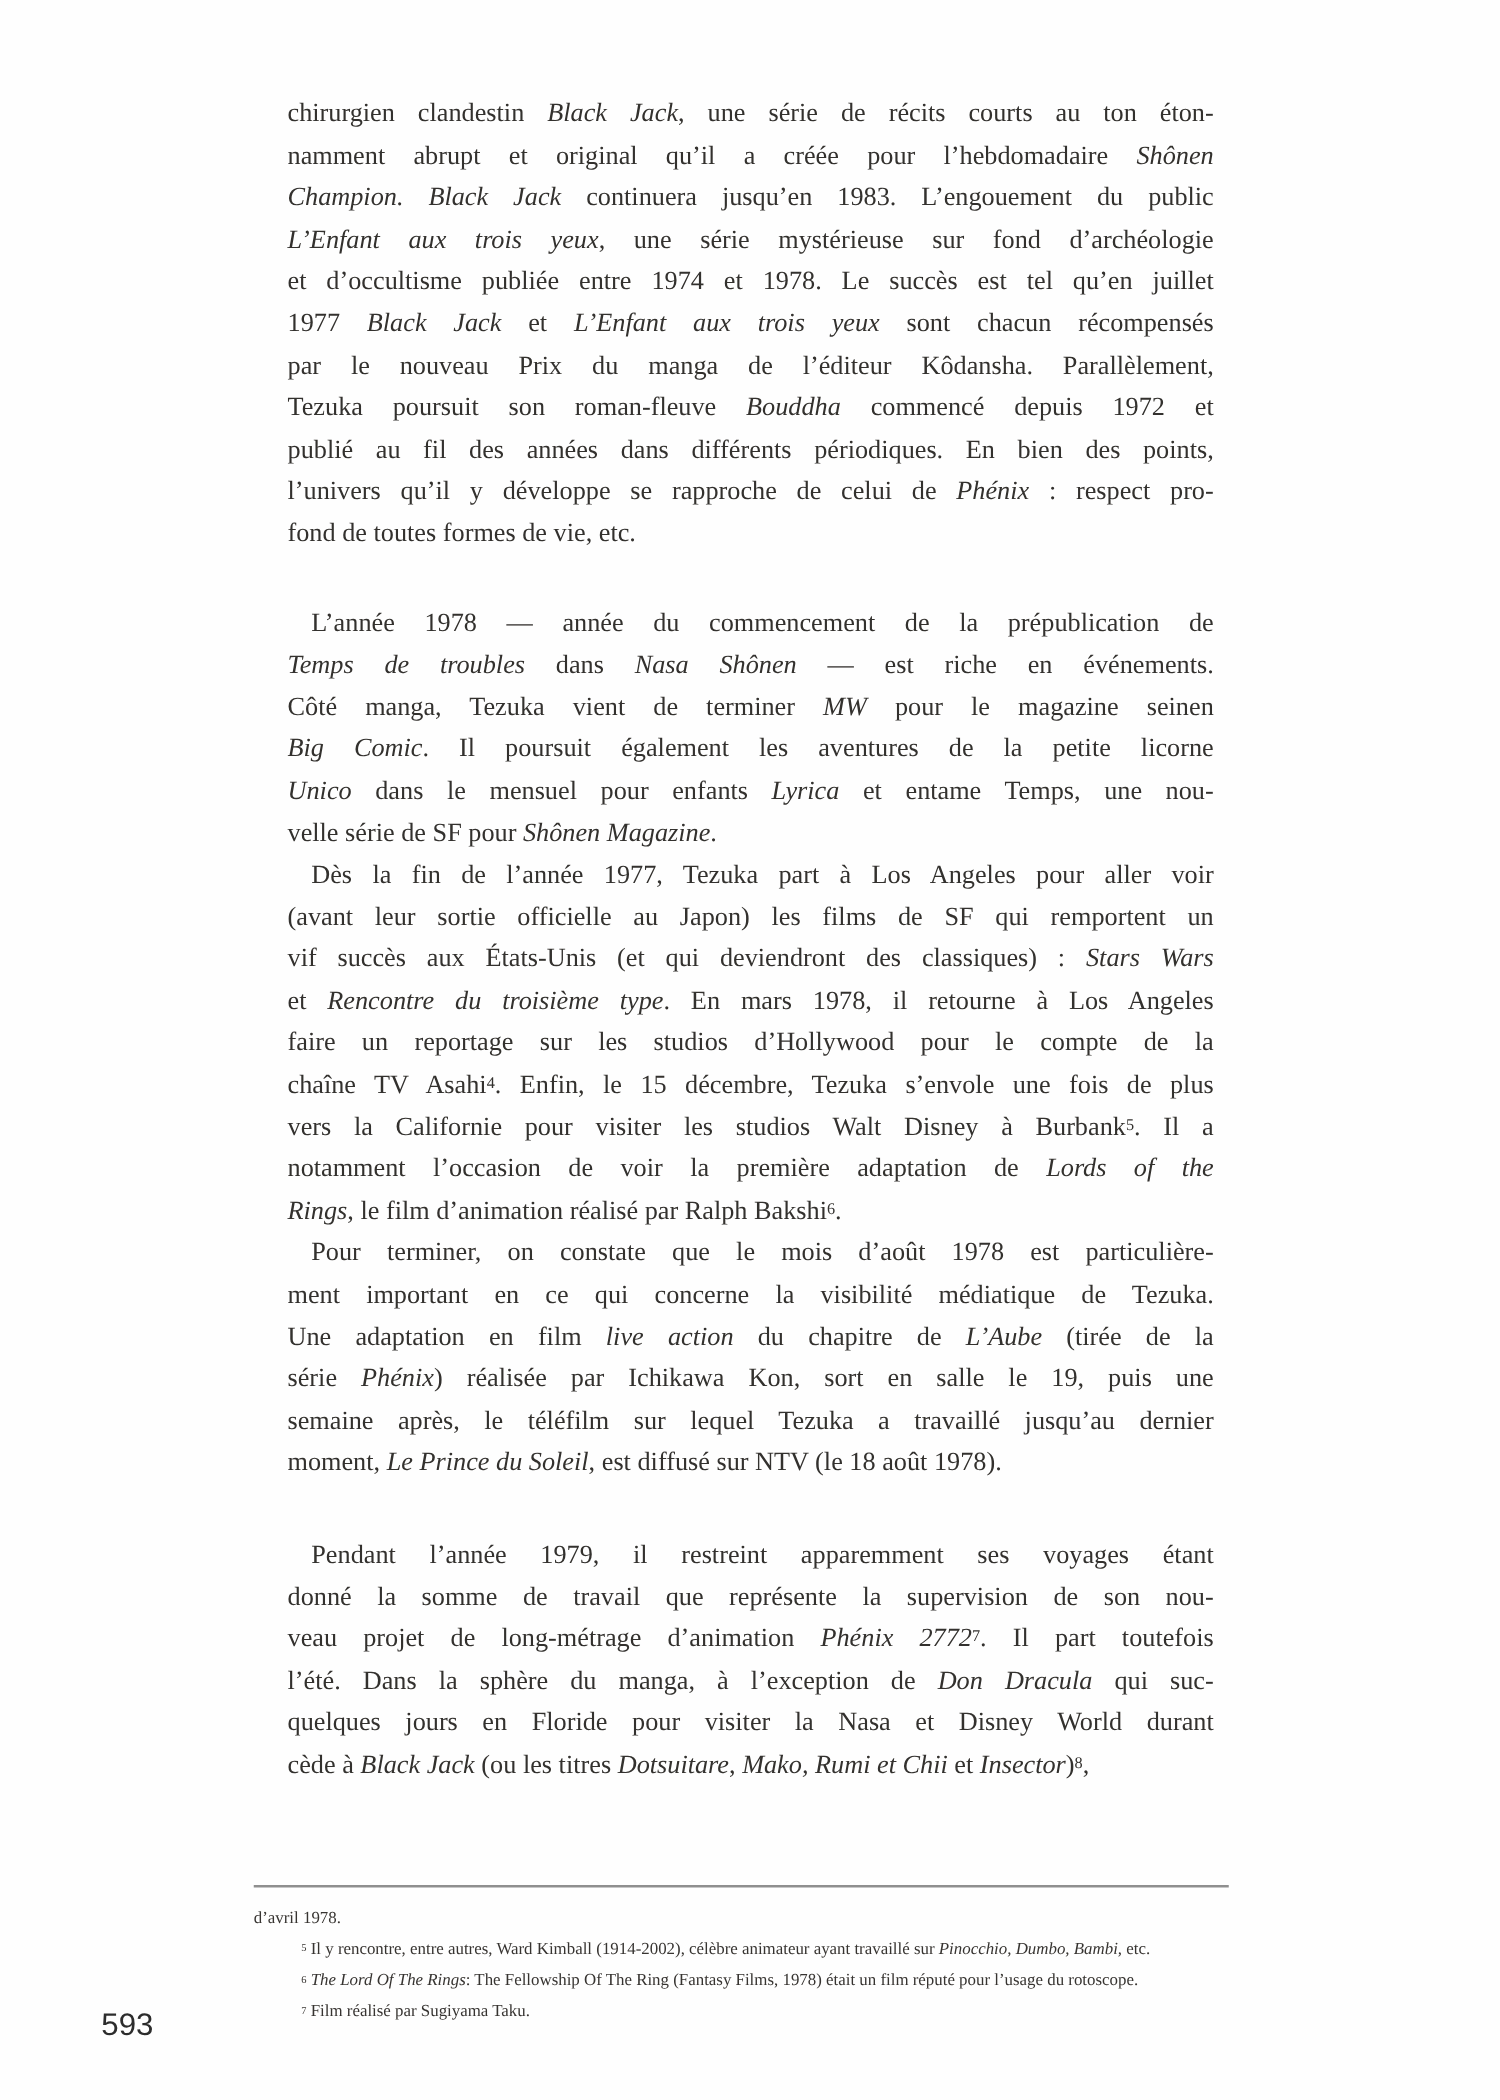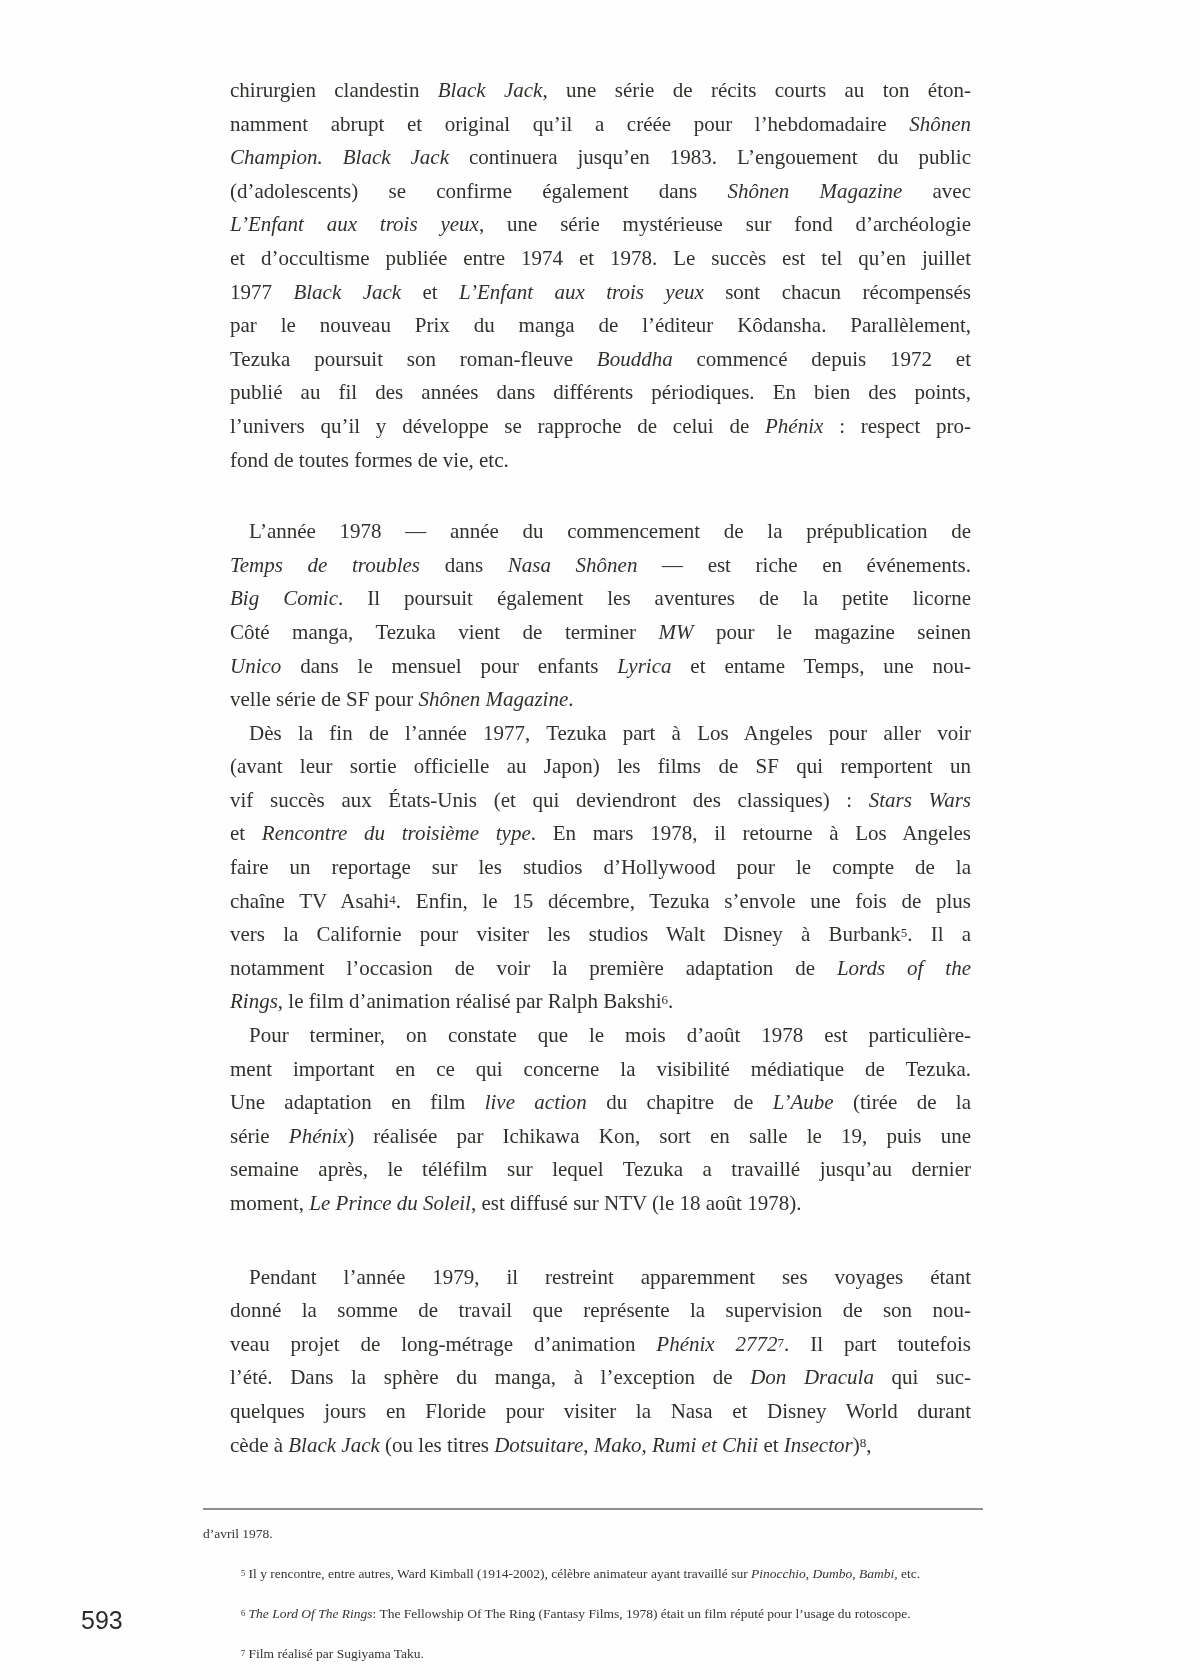--- a/index.html
+++ b/index.html
@@ -25,56 +25,55 @@
     position:relative;top:-0.32em;
   }
   .fnrule{
     position:absolute;left:203px;top:1508px;width:780px;height:0;
     border:none;border-top:2px solid #8f8f8f;margin:0;padding:0;
   }
   .fns{
     position:absolute;left:203px;top:1524px;width:780px;
     font-size:13.5px;line-height:20px;color:#373431;
   }
-  .fn{margin-top:20px;}
+  .fn{margin-top:5px;}
   .fn:first-child{margin-top:0;}
   .fln{text-align:left;white-space:nowrap;}
   .fln.first{text-indent:38px;}
   .fln.jst{text-align:justify;text-align-last:justify;white-space:normal;}
   .fn sup{top:-0.28em;}
   .pagenum{
     position:absolute;left:81px;top:1606px;
     font-family:"Liberation Sans", sans-serif;
     font-size:25px;color:#2c2c2c;
   }
 </style>
 </head>
 <body>
 
 <div class="page">
   <div class="main" id="main-text">
       <div class="para">
         <div class="ln"><span>chirurgien clandestin </span><span class="it">Black Jack</span><span>, une série de récits courts au ton éton-</span></div>
         <div class="ln"><span>namment abrupt et original qu’il a créée pour l’hebdomadaire </span><span class="it">Shônen</span></div>
         <div class="ln"><span class="it">Champion. Black Jack</span><span> continuera jusqu’en 1983. L’engouement du public</span></div>
-        <div class="ln"><span>(d’adolescents) se confirme également dans </span><span class="it">Shônen Magazine</span><span> avec</span></div>
         <div class="ln"><span class="it">L’Enfant aux trois yeux</span><span>, une série mystérieuse sur fond d’archéologie</span></div>
         <div class="ln"><span>et d’occultisme publiée entre 1974 et 1978. Le succès est tel qu’en juillet</span></div>
         <div class="ln"><span>1977 </span><span class="it">Black Jack</span><span> et </span><span class="it">L’Enfant aux trois yeux</span><span> sont chacun récompensés</span></div>
         <div class="ln"><span>par le nouveau Prix du manga de l’éditeur Kôdansha. Parallèlement,</span></div>
         <div class="ln"><span>Tezuka poursuit son roman-fleuve </span><span class="it">Bouddha</span><span> commencé depuis 1972 et</span></div>
         <div class="ln"><span>publié au fil des années dans différents périodiques. En bien des points,</span></div>
         <div class="ln"><span>l’univers qu’il y développe se rapproche de celui de </span><span class="it">Phénix</span><span> : respect pro-</span></div>
         <div class="ln last"><span>fond de toutes formes de vie, etc.</span></div>
       </div>
       <div class="para gap1">
         <div class="ln ind"><span>L’année 1978 — année du commencement de la prépublication de</span></div>
         <div class="ln"><span class="it">Temps de troubles</span><span> dans </span><span class="it">Nasa Shônen</span><span> — est riche en événements.</span></div>
+        <div class="ln"><span>Côté manga, Tezuka vient de terminer </span><span class="it">MW</span><span> pour le magazine seinen</span></div>
         <div class="ln"><span class="it">Big Comic</span><span>. Il poursuit également les aventures de la petite licorne</span></div>
-        <div class="ln"><span>Côté manga, Tezuka vient de terminer </span><span class="it">MW</span><span> pour le magazine seinen</span></div>
         <div class="ln"><span class="it">Unico</span><span> dans le mensuel pour enfants </span><span class="it">Lyrica</span><span> et entame Temps, une nou-</span></div>
         <div class="ln last"><span>velle série de SF pour </span><span class="it">Shônen Magazine</span><span>.</span></div>
       </div>
       <div class="para">
         <div class="ln ind"><span>Dès la fin de l’année 1977, Tezuka part à Los Angeles pour aller voir</span></div>
         <div class="ln"><span>(avant leur sortie officielle au Japon) les films de SF qui remportent un</span></div>
         <div class="ln"><span>vif succès aux États-Unis (et qui deviendront des classiques) : </span><span class="it">Stars Wars</span></div>
         <div class="ln"><span>et </span><span class="it">Rencontre du troisième type</span><span>. En mars 1978, il retourne à Los Angeles</span></div>
         <div class="ln"><span>faire un reportage sur les studios d’Hollywood pour le compte de la</span></div>
         <div class="ln"><span>chaîne TV Asahi</span><sup>4</sup><span>. Enfin, le 15 décembre, Tezuka s’envole une fois de plus</span></div>

